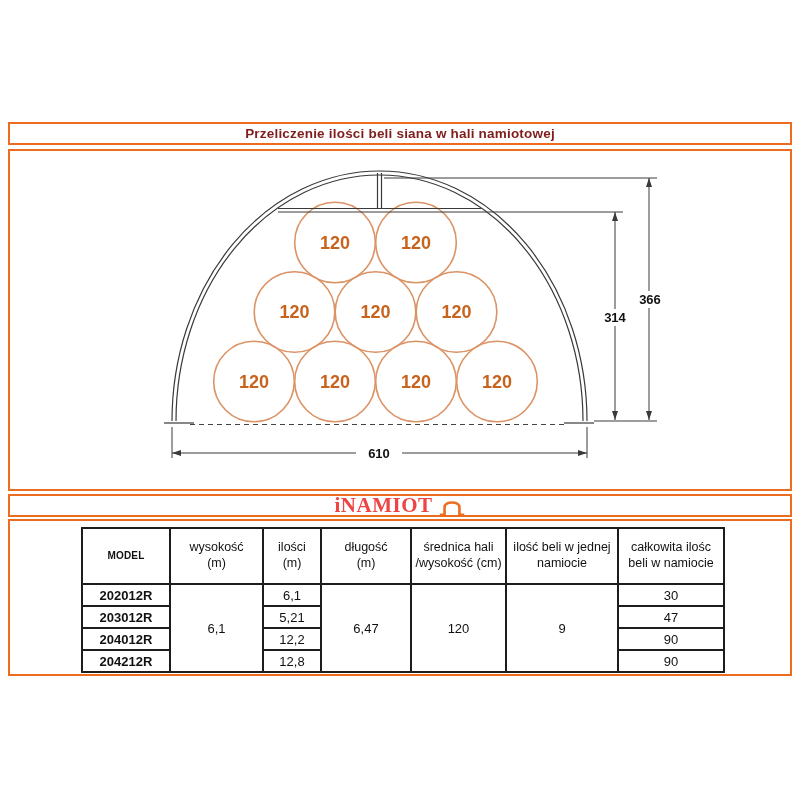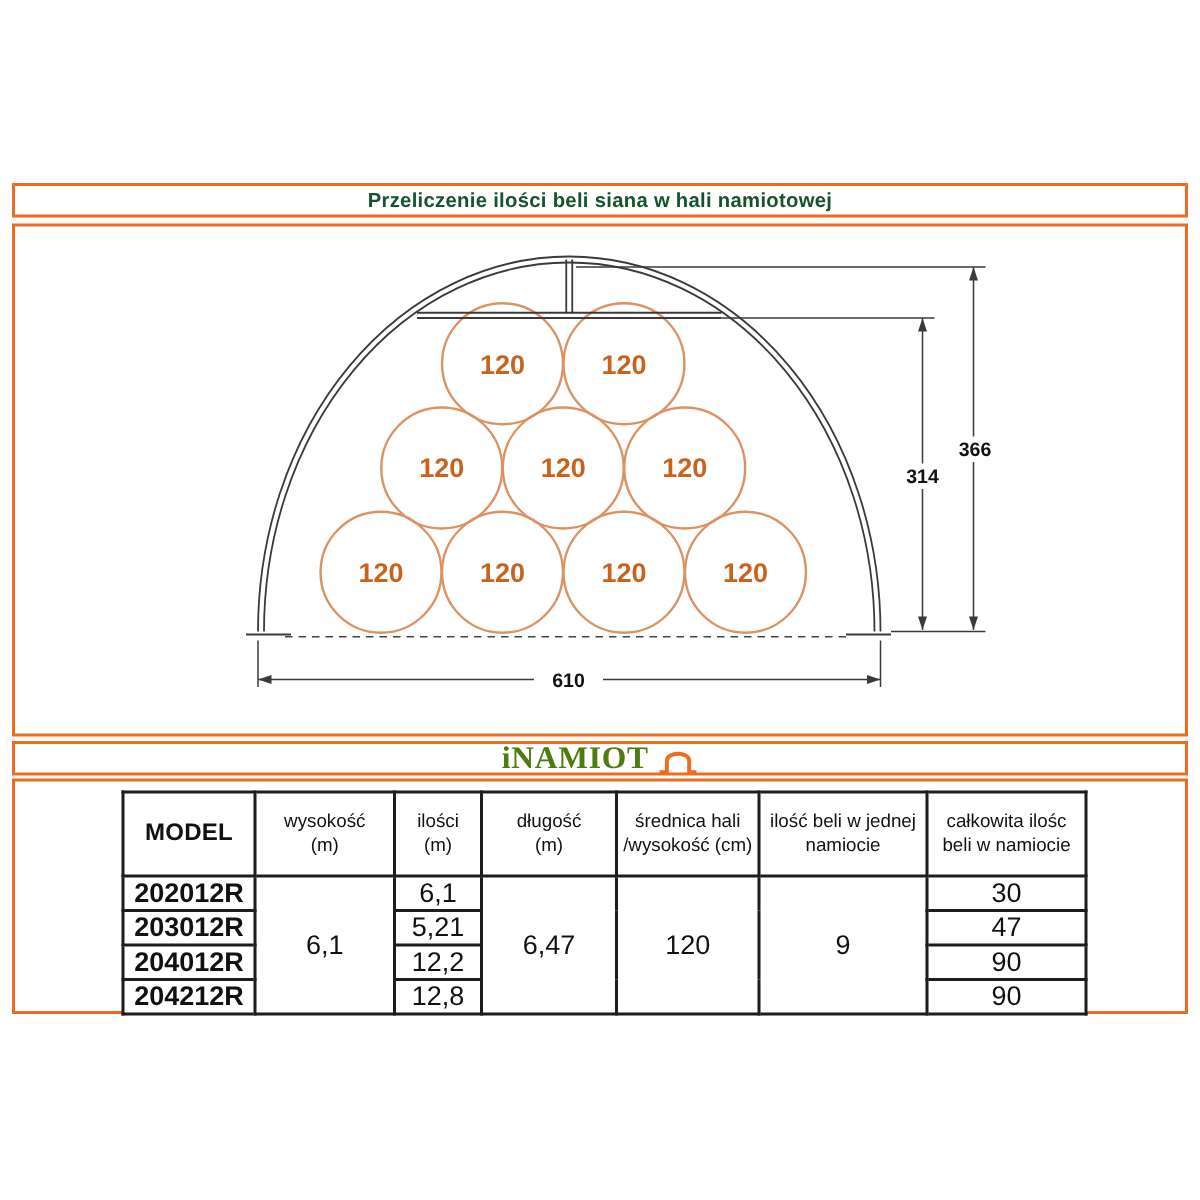--- a/index.html
+++ b/index.html
@@ -2,38 +2,38 @@
 <html><head>
 <meta charset="utf-8">
 <style>
   * { margin: 0; padding: 0; box-sizing: border-box; }
   html, body { width: 800px; height: 800px; background: #ffffff; font-family: "Liberation Sans", sans-serif; }
   .sheet { position: relative; width: 800px; height: 800px; background: #fff; overflow: hidden; }
 
   .box { position: absolute; left: 8px; width: 784px; border: 2px solid #EC6D1F; background: #fff; }
 
   .title-box { top: 122px; height: 23px; display: flex; align-items: center; justify-content: center; }
-  .title-box .title { font-size: 13.5px; font-weight: bold; color: #14532d; letter-spacing: 0.2px; }
+  .title-box .title { font-size: 13.5px; font-weight: bold; color: #7f1d1d; letter-spacing: 0.2px; }
 
   .diagram-box { top: 149px; height: 342px; }
   .diagram-box svg { position: absolute; left: 0; top: 0; }
 
   .logo-box { top: 494px; height: 23px; display: flex; align-items: center; justify-content: center; gap: 5px; }
-  .logo-text { font-family: "Liberation Serif", serif; font-weight: bold; font-size: 21px; color: #4d7c0f; letter-spacing: 0.5px; line-height: 1; }
+  .logo-text { font-family: "Liberation Serif", serif; font-weight: bold; font-size: 21px; color: #ef4444; letter-spacing: 0.5px; line-height: 1; }
   .logo-icon { display: inline-block; margin-top: 1px; }
 
   .table-box { top: 519px; height: 157px; }
   table.spec { border-collapse: collapse; margin: 6px 0 0 71px; table-layout: fixed; }
   table.spec th, table.spec td {
     border: 2px solid #1d1d1d; text-align: center; vertical-align: middle;
     color: #111; background: #fff; padding: 0 2px;
   }
   table.spec th { height: 56px; font-weight: normal; font-size: 12.5px; line-height: 1.25; }
-  table.spec th.model-h { font-weight: bold; font-size: 16px; letter-spacing: 0.2px; }
-  table.spec td { height: 22px; font-size: 18px; }
+  table.spec th.model-h { font-weight: bold; font-size: 10px; letter-spacing: 0.2px; }
+  table.spec td { height: 22px; font-size: 13px; }
   table.spec td.model { font-weight: bold; }
 
   text { font-family: "Liberation Sans", sans-serif; }
   .dim-text { font-size: 13px; font-weight: bold; fill: #111; }
   .bale-text { font-size: 18px; font-weight: bold; fill: #C8631E; }
 </style>
 </head>
 <body>
 
 <div class="sheet">

